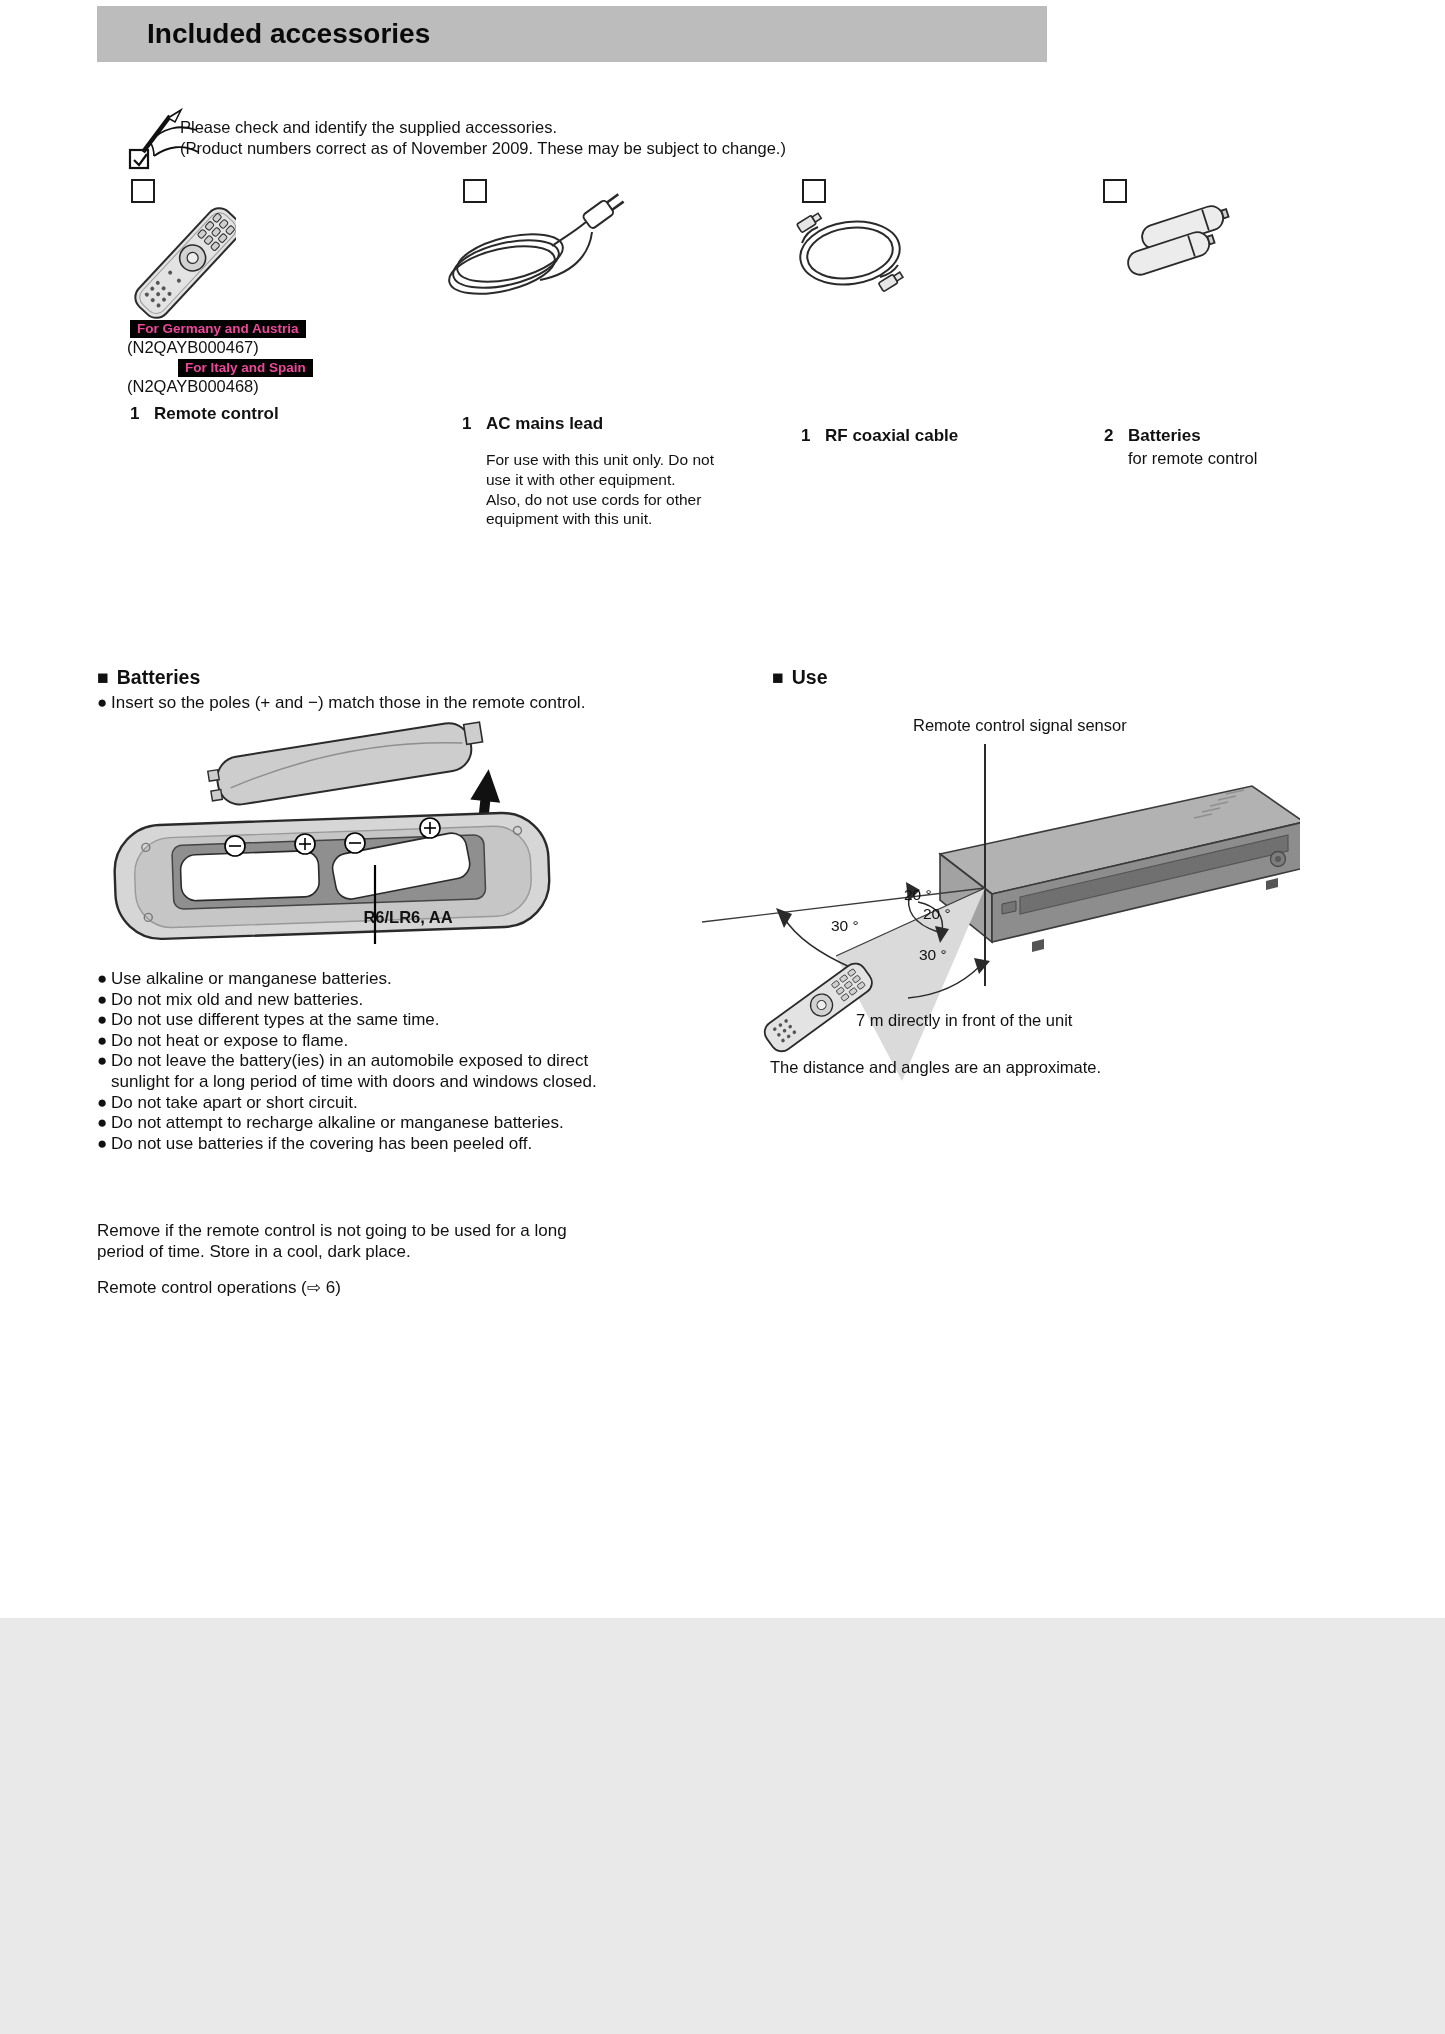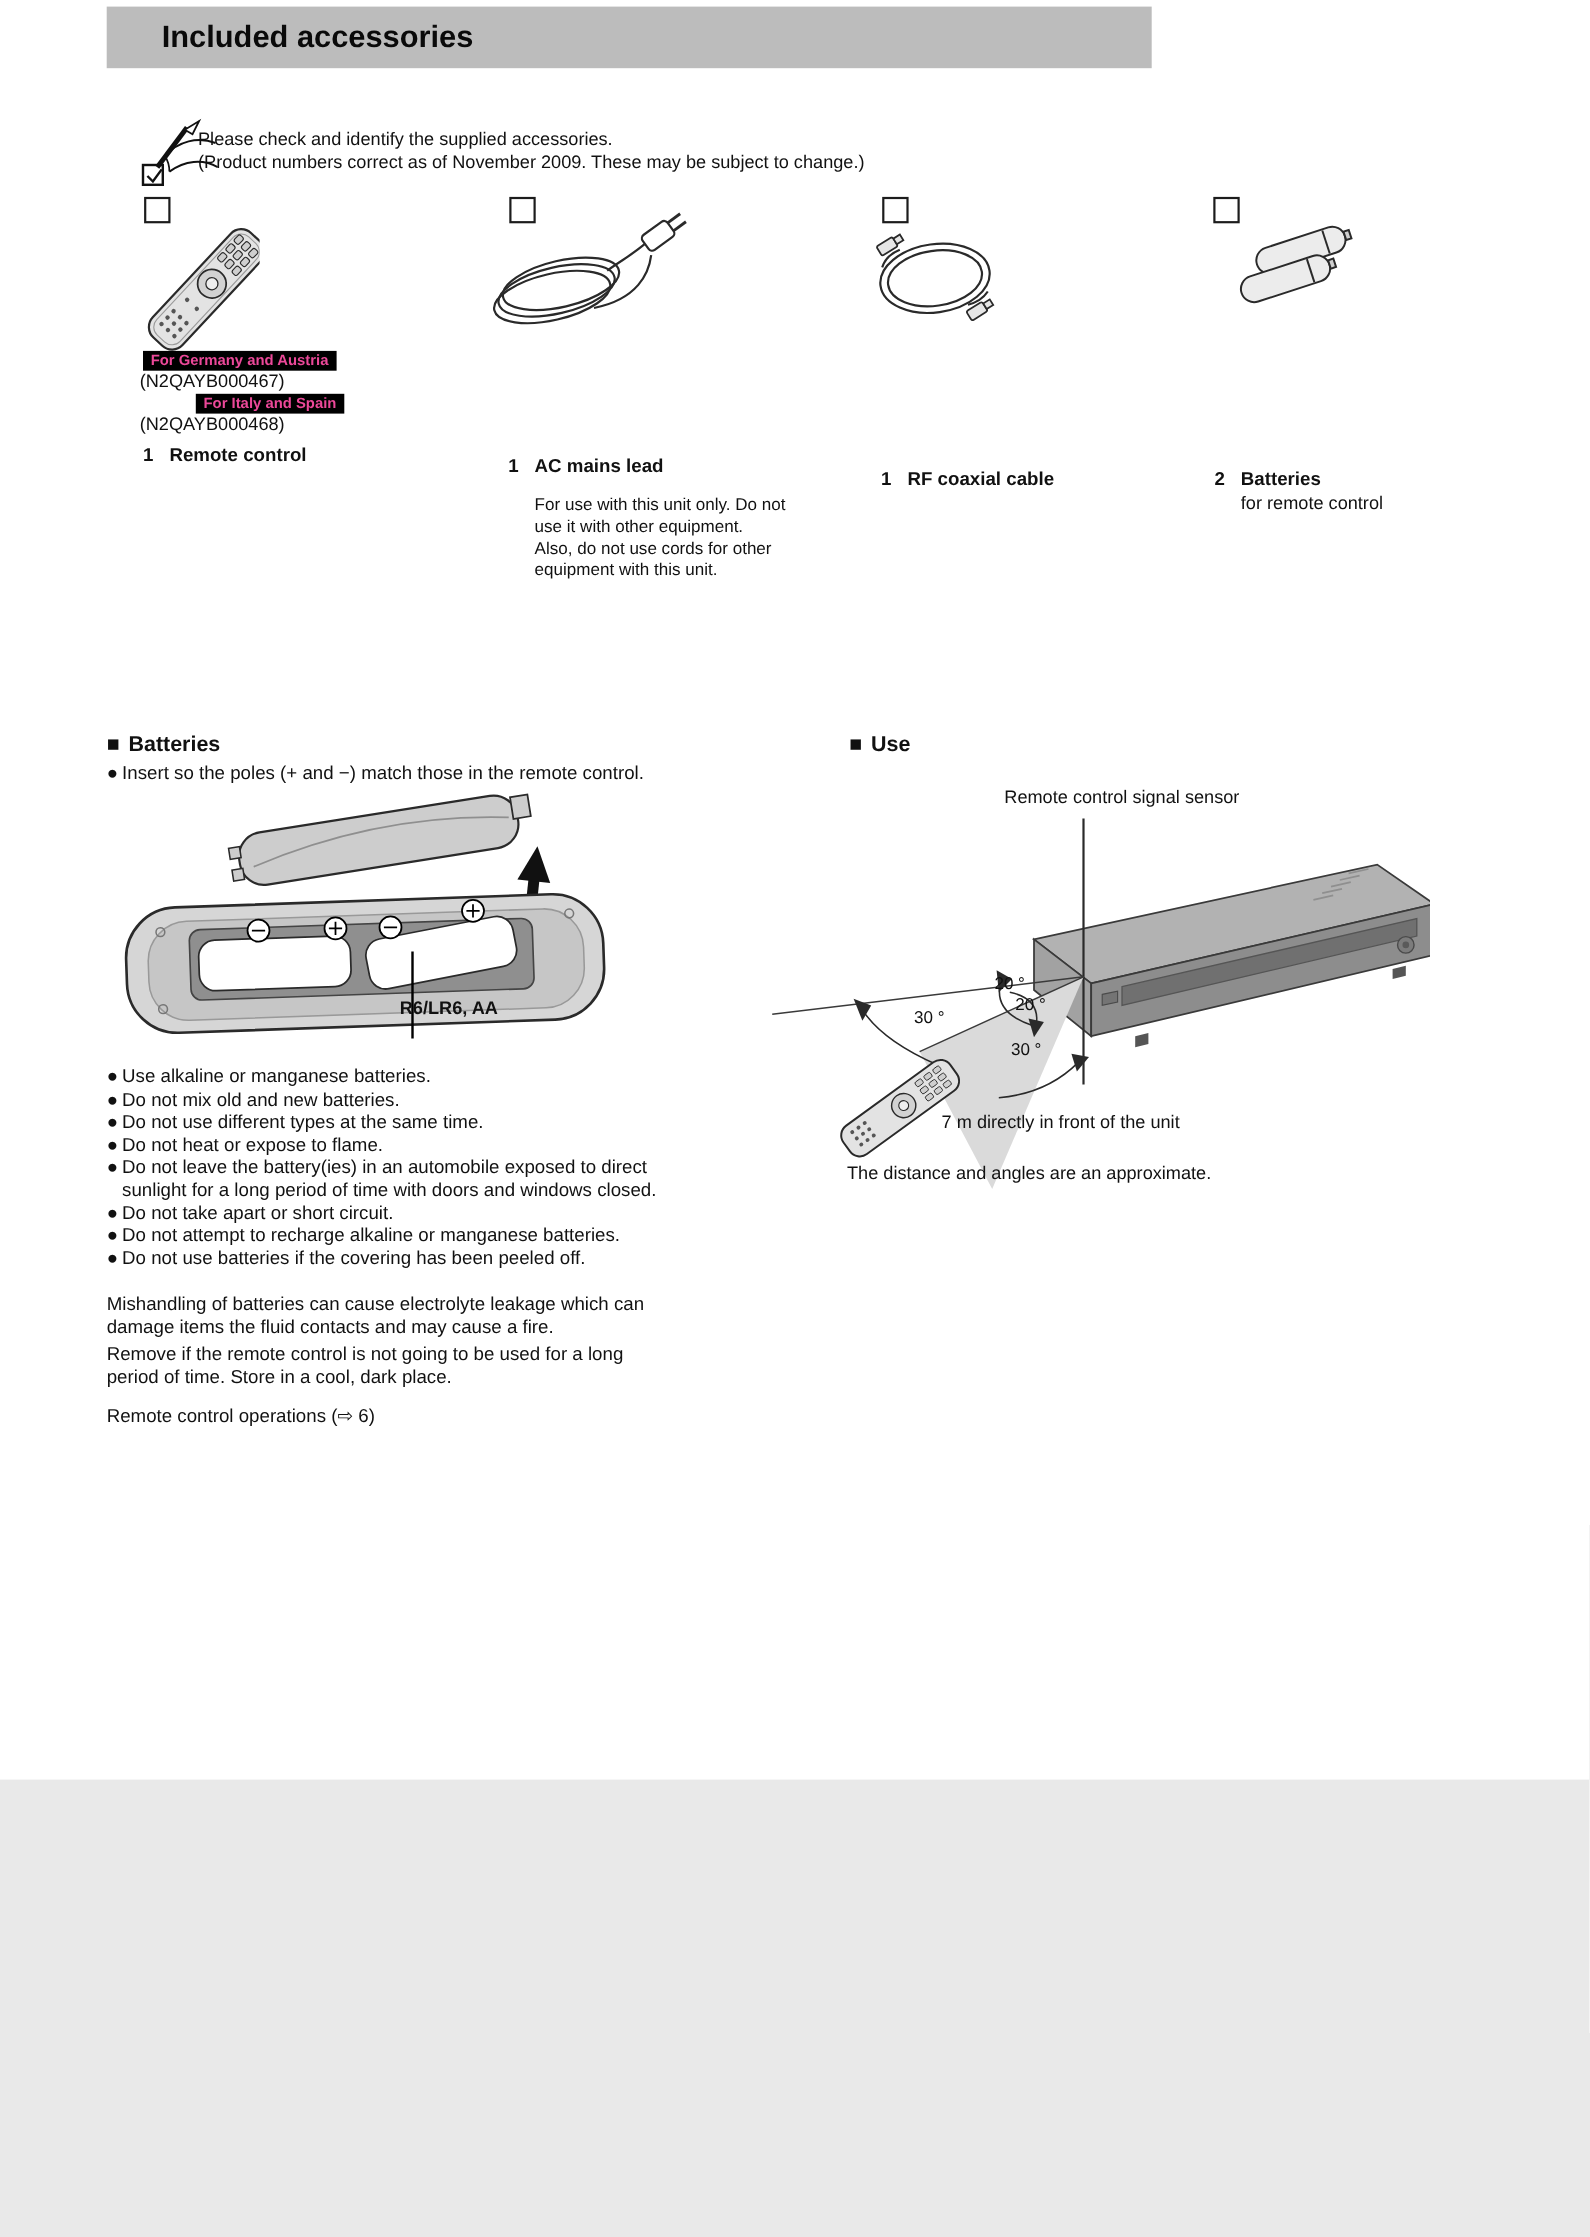--- a/index.html
+++ b/index.html
@@ -228,24 +228,20 @@
     <div class="nw"><span class="dot">●</span><span>Do not mix old and new batteries.</span></div>
     <div class="nw"><span class="dot">●</span><span>Do not use different types at the same time.</span></div>
     <div class="nw"><span class="dot">●</span><span>Do not heat or expose to flame.</span></div>
     <div class="nw"><span class="dot">●</span><span>Do not leave the battery(ies) in an automobile exposed to direct</span></div>
     <div class="nw wrapline"><span>sunlight for a long period of time with doors and windows closed.</span></div>
     <div class="nw"><span class="dot">●</span><span>Do not take apart or short circuit.</span></div>
     <div class="nw"><span class="dot">●</span><span>Do not attempt to recharge alkaline or manganese batteries.</span></div>
     <div class="nw"><span class="dot">●</span><span>Do not use batteries if the covering has been peeled off.</span></div>
   </div>
 
-  <div class="abs body17" style="left:97px;top:1176px;line-height:20.8px;">
-    <div class="nw">Mishandling of batteries can cause electrolyte leakage which can</div>
-    <div class="nw">damage items the fluid contacts and may cause a fire.</div>
-  </div>
   <div class="abs body17" style="left:97px;top:1221px;line-height:20.8px;">
     <div class="nw">Remove if the remote control is not going to be used for a long</div>
     <div class="nw">period of time. Store in a cool, dark place.</div>
   </div>
   <div class="abs body17 nw" style="left:97px;top:1278px;">Remote control operations (⇨ 6)</div>
 
   <div class="abs secH nw" style="left:772px;top:666px;">
     <span class="sq">■</span><span>Use</span>
   </div>
   <div class="abs body165 nw" style="left:913px;top:715px;">Remote control signal sensor</div>

